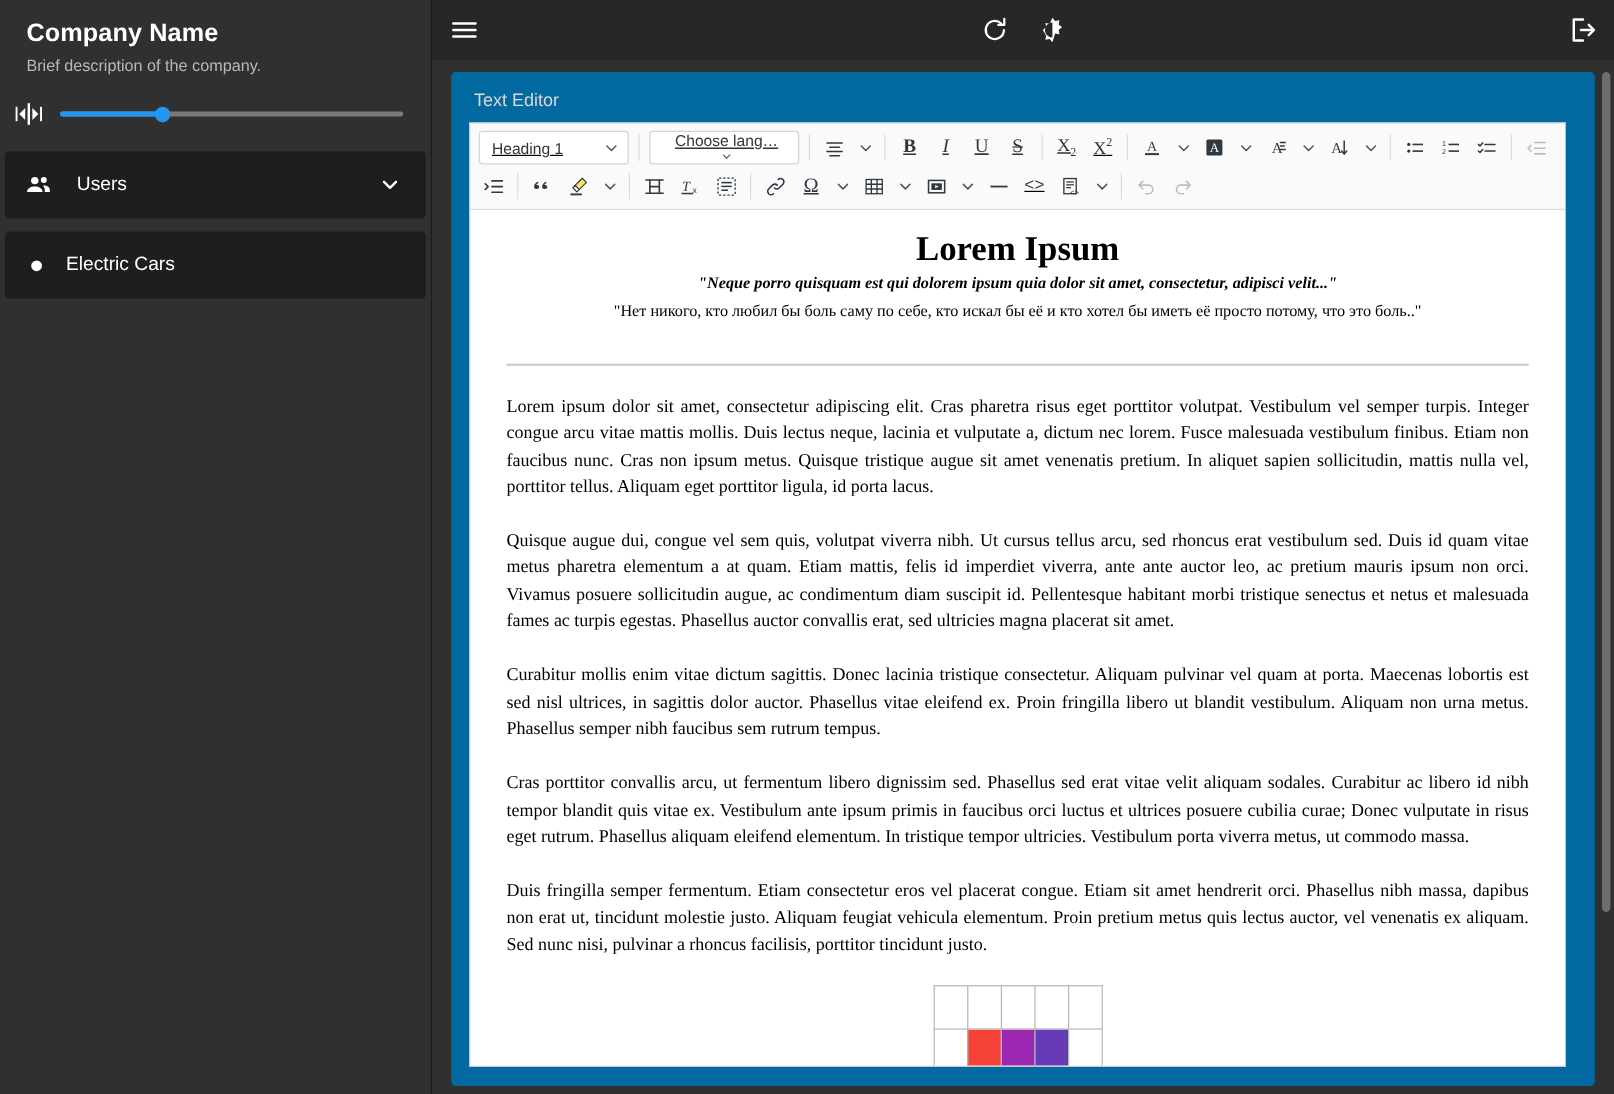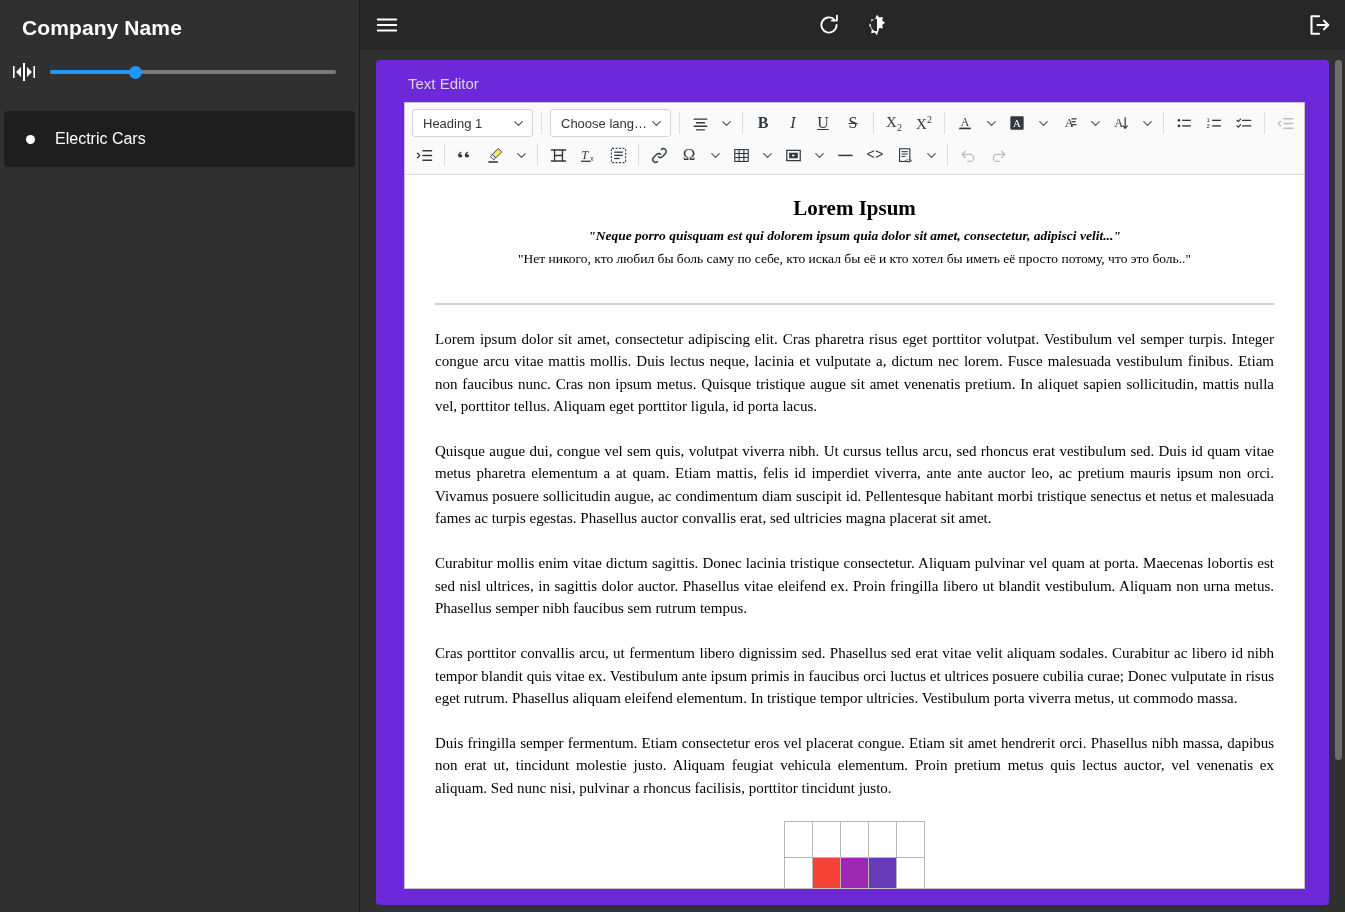--- a/index.html
+++ b/index.html
@@ -76,41 +76,41 @@
     position: absolute; left: 0; right: 0;
     display: flex; justify-content: center; gap: 22px;
     pointer-events: none;
   }
   .appbar-center > * { pointer-events: auto; }
   .spacer { flex: 1; }
 
   .content { flex: 1; padding: 10px 16px 10px 16px; min-height: 0;
              position: relative; }
   .panel {
-    background: #6d28d9; border-radius: 4px;
+    background: #0369a1; border-radius: 4px;
     height: 845px; width: 100%;
-    padding: 12px 24px 16px 28px;
+    padding: 12px 24px 16px 15px;
     display: flex; flex-direction: column;
   }
   .panel-title { color: #d8d8d8; font-size: 15px; padding: 3px 4px 10px 4px; }
 
   .editor { background: #fff; flex: 1; display: flex; flex-direction: column;
             min-height: 0; border: 1px solid #c4c4c4; }
   .toolbar { background: #fafafa; border-bottom: 1px solid #d9d9d9;
-             padding: 4px 4px 3px 4px; }
+             padding: 4px 4px 3px 4px; text-decoration: underline; }
   .trow { display: flex; align-items: center; flex-wrap: nowrap;
           min-height: 32px; }
   .tsel {
     display: flex; align-items: center; justify-content: space-between;
     height: 28px; border: 1px solid #d4d4d4; border-radius: 3px;
     background: #fff; padding: 0 6px 0 10px; margin: 0 3px;
     cursor: pointer; font-size: 13px; color: #333;
   }
   .tsel.w1 { width: 125px; }
-  .tsel.w2 { width: 125px; }
+  .tsel.w2 { width: 125px; flex-direction: column; }
   .tbtn {
     width: 30px; height: 30px; display: flex; align-items: center;
     justify-content: center; cursor: pointer; border-radius: 3px;
     color: #2f3941; flex: 0 0 30px;
   }
   .tbtn.sm { width: 22px; flex: 0 0 22px; }
   .tbtn.dim { color: #bdbdbd; }
   .tsplit { display: flex; align-items: center; }
   .tdiv { width: 1px; height: 22px; background: #dcdcdc; margin: 0 5px; flex: 0 0 1px; }
   .tlabel-b { font-weight: bold; font-size: 16px; font-family: "Liberation Serif", serif; }
@@ -118,21 +118,21 @@
   .tlabel-u { text-decoration: underline; font-size: 16px; font-family: "Liberation Serif", serif; }
   .tlabel-s { text-decoration: line-through; font-size: 16px; font-family: "Liberation Serif", serif; }
   .tlabel-sub { font-size: 15px; font-family: "Liberation Serif", serif; }
   .tlabel-sub sub, .tlabel-sub sup { font-size: 10px; }
   .tlabel-om { font-size: 17px; font-family: "Liberation Serif", serif; }
   .tlabel-code { font-size: 14px; font-family: "Liberation Mono", monospace; }
 
   .doc { flex: 1; overflow: hidden; background: #fff;
          padding: 18px 30px 10px 30px; }
   .doc-title {
-    text-align: center; font-size: 21px; font-weight: bold;
+    text-align: center; font-size: 29px; font-weight: bold;
     color: #000; font-family: "Liberation Serif", serif; line-height: 30px;
   }
   .doc-quote-lat {
     text-align: center; font-size: 13.5px; font-weight: bold; font-style: italic;
     color: #000; font-family: "Liberation Serif", serif;
     line-height: 22px; margin-top: 2px;
   }
   .doc-quote-ru {
     text-align: center; font-size: 13.5px; color: #000;
     font-family: "Liberation Serif", serif; line-height: 22px; margin-top: 1px;
@@ -158,38 +158,59 @@
   }
 </style>
 </head>
 <body>
 
 <div class="app">
 
   <aside class="sidebar">
     <div class="brand">
       <div class="brand-title">Company Name</div>
+      <div class="brand-sub">Brief description of the company.</div>
     </div>
 
     <div class="slider-row">
       <span class="resize-icon">
         <svg viewBox="0 0 24 24" width="24" height="24" fill="#ffffff">
           <rect x="11" y="3" width="2" height="18"></rect>
           <path d="M9 7 L4 12 L9 17 Z"></path>
           <path d="M15 7 L20 12 L15 17 Z"></path>
           <rect x="1" y="6" width="1.6" height="12"></rect>
           <rect x="21.4" y="6" width="1.6" height="12"></rect>
         </svg>
       </span>
       <div class="slider-track">
         <div class="slider-fill" style="width: 30%;"></div>
         <div class="slider-thumb" style="left: 30%;"></div>
       </div>
     </div>
 
+    <div class="nav-group">
+      <div class="nav-card">
+        <div class="nav-head">
+          <span class="ico">
+            <svg viewBox="0 0 24 24" width="24" height="24" fill="#ffffff">
+              <circle cx="9" cy="8.5" r="3.1"></circle>
+              <circle cx="16.5" cy="8" r="2.5"></circle>
+              <path d="M2.5 18c0-3 3-4.6 6.5-4.6s6.5 1.6 6.5 4.6z"></path>
+              <path d="M16.5 12.6c2.6 0 5 1.3 5 3.4v2h-4.2v-2c0-1.4-.6-2.5-1.6-3.3z"></path>
+            </svg>
+          </span>
+          <span class="nav-label">Users</span>
+          <span class="chev">
+            <svg viewBox="0 0 24 24" width="20" height="20" fill="none" stroke="#ffffff" stroke-width="2.4" stroke-linecap="round" stroke-linejoin="round">
+              <polyline points="6 9 12 15 18 9"></polyline>
+            </svg>
+          </span>
+        </div>
+      </div>
+    </div>
 
     <div class="nav-gap"></div>
 
     <div class="nav-group">
       <div class="nav-card">
         <div class="sub-item">
           <span class="dot"></span>
           <span class="sub-label">Electric Cars</span>
         </div>
       </div>

